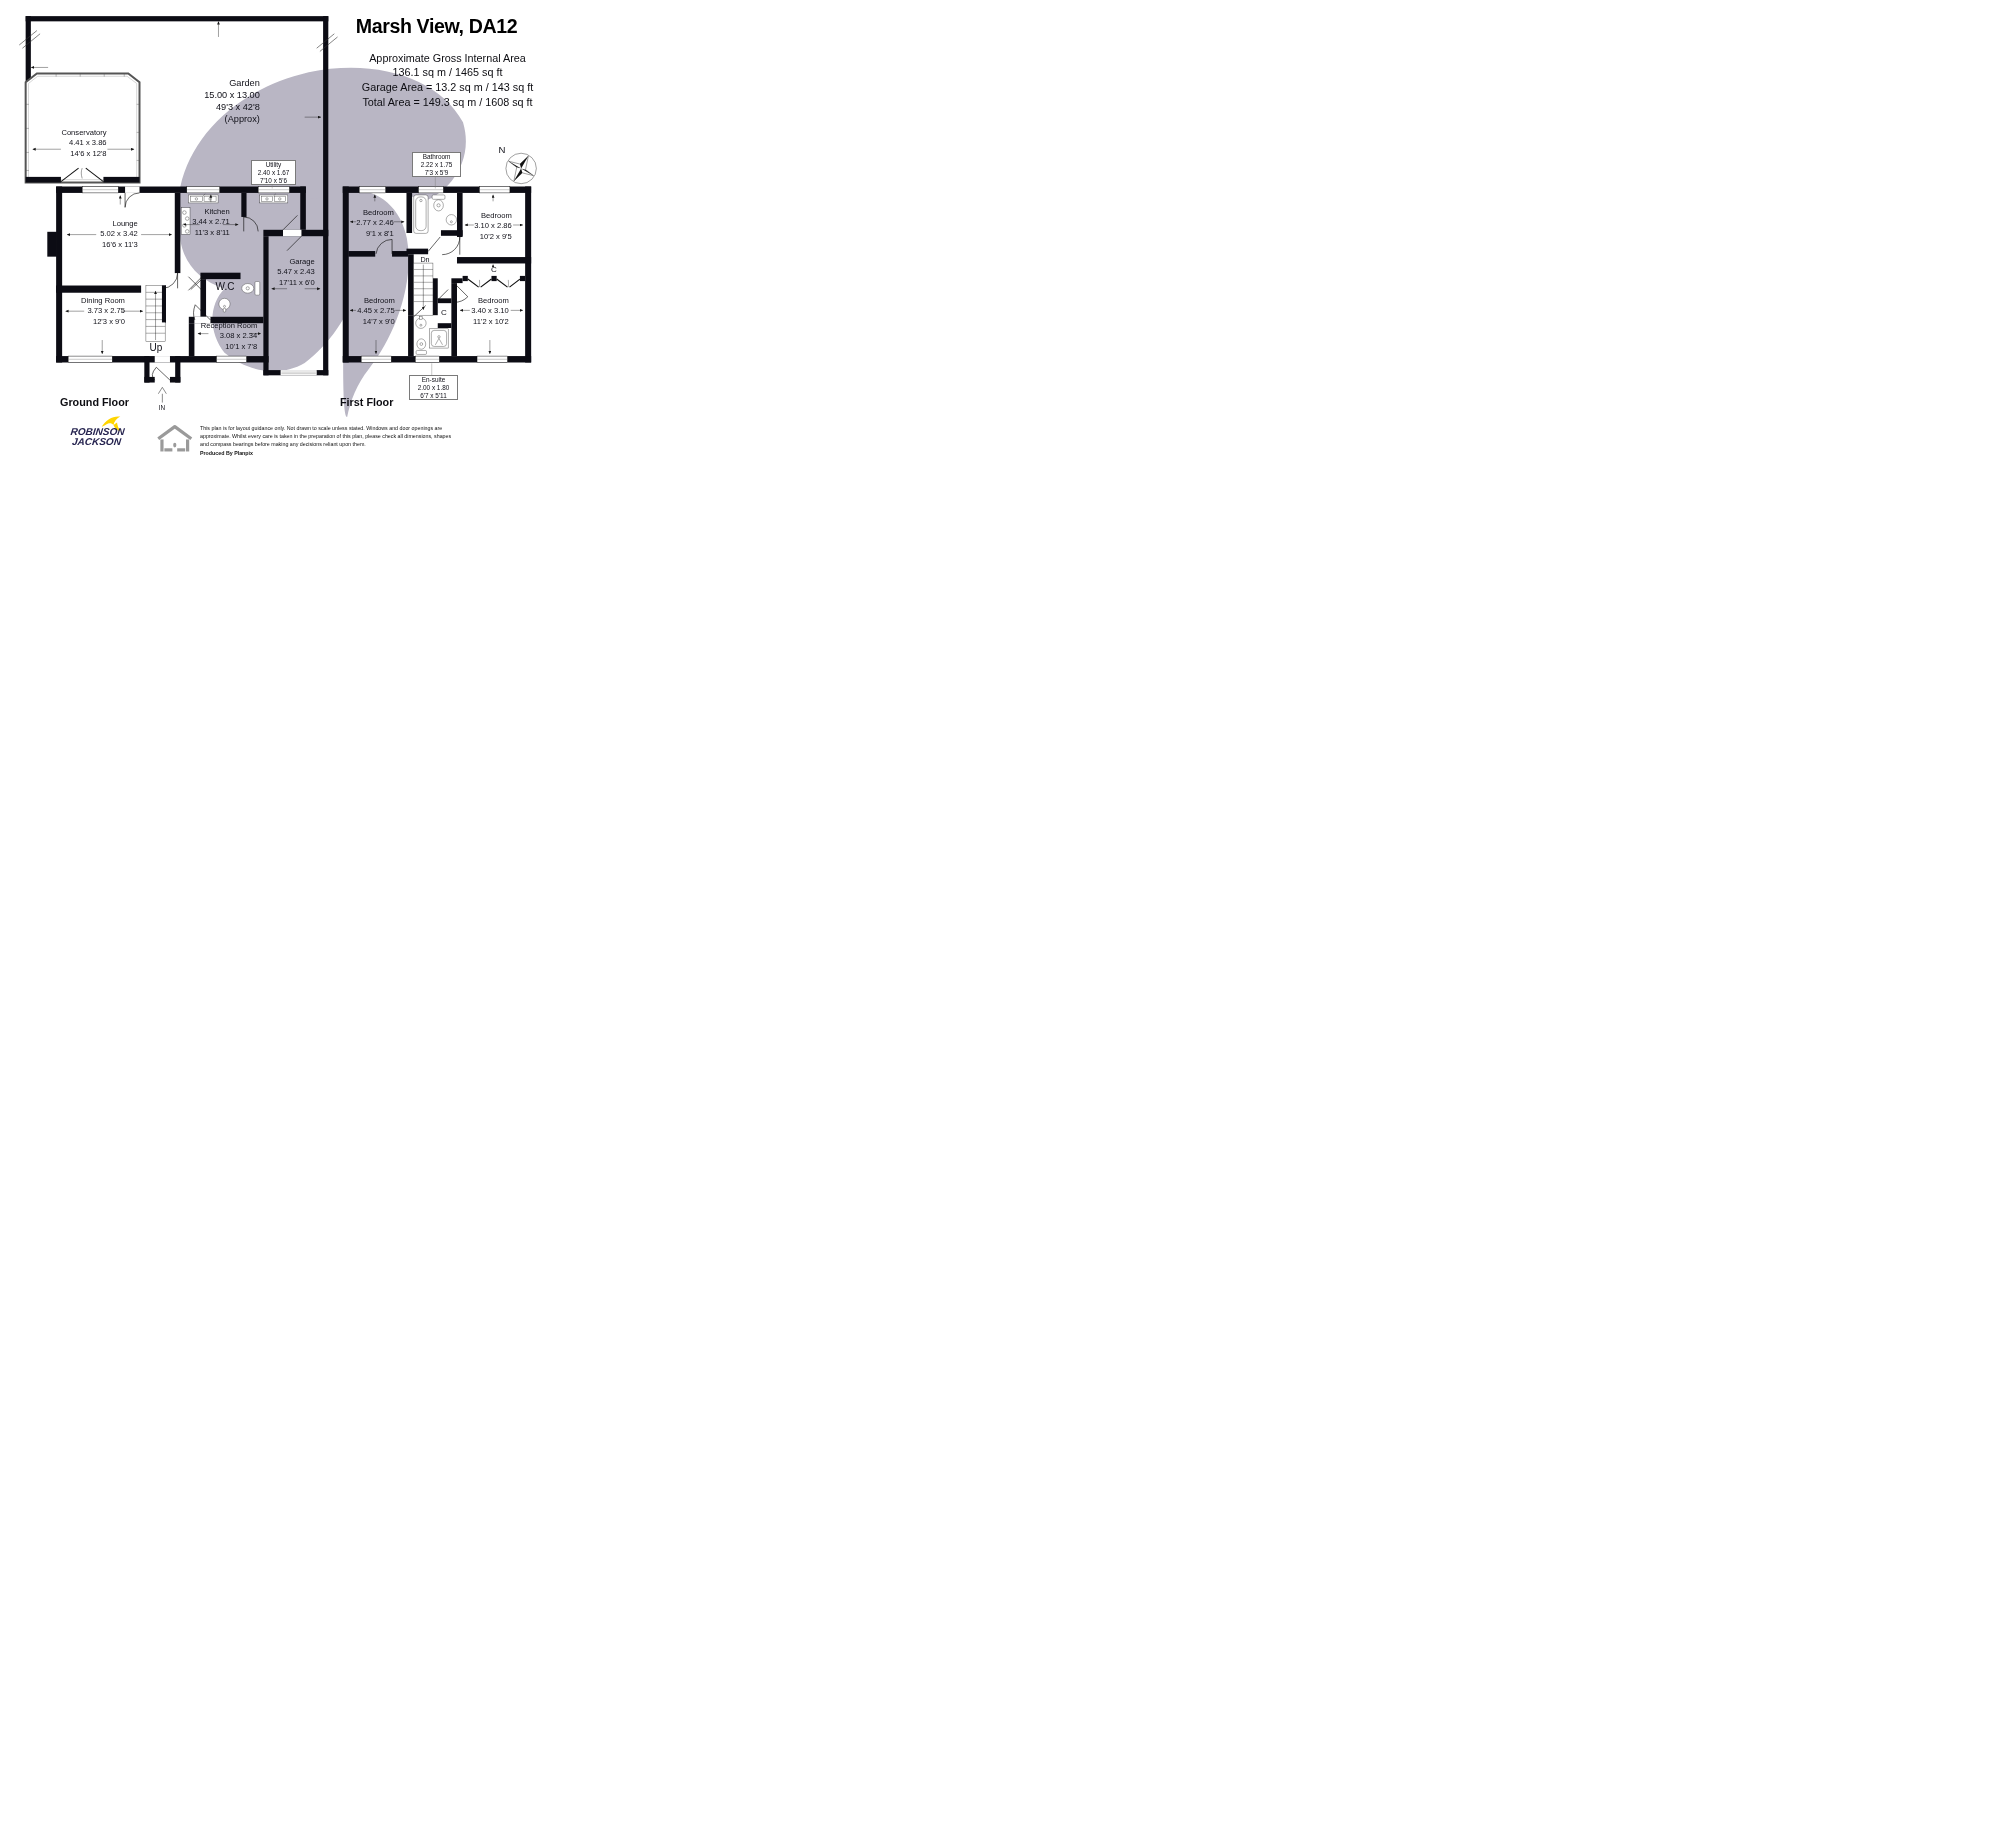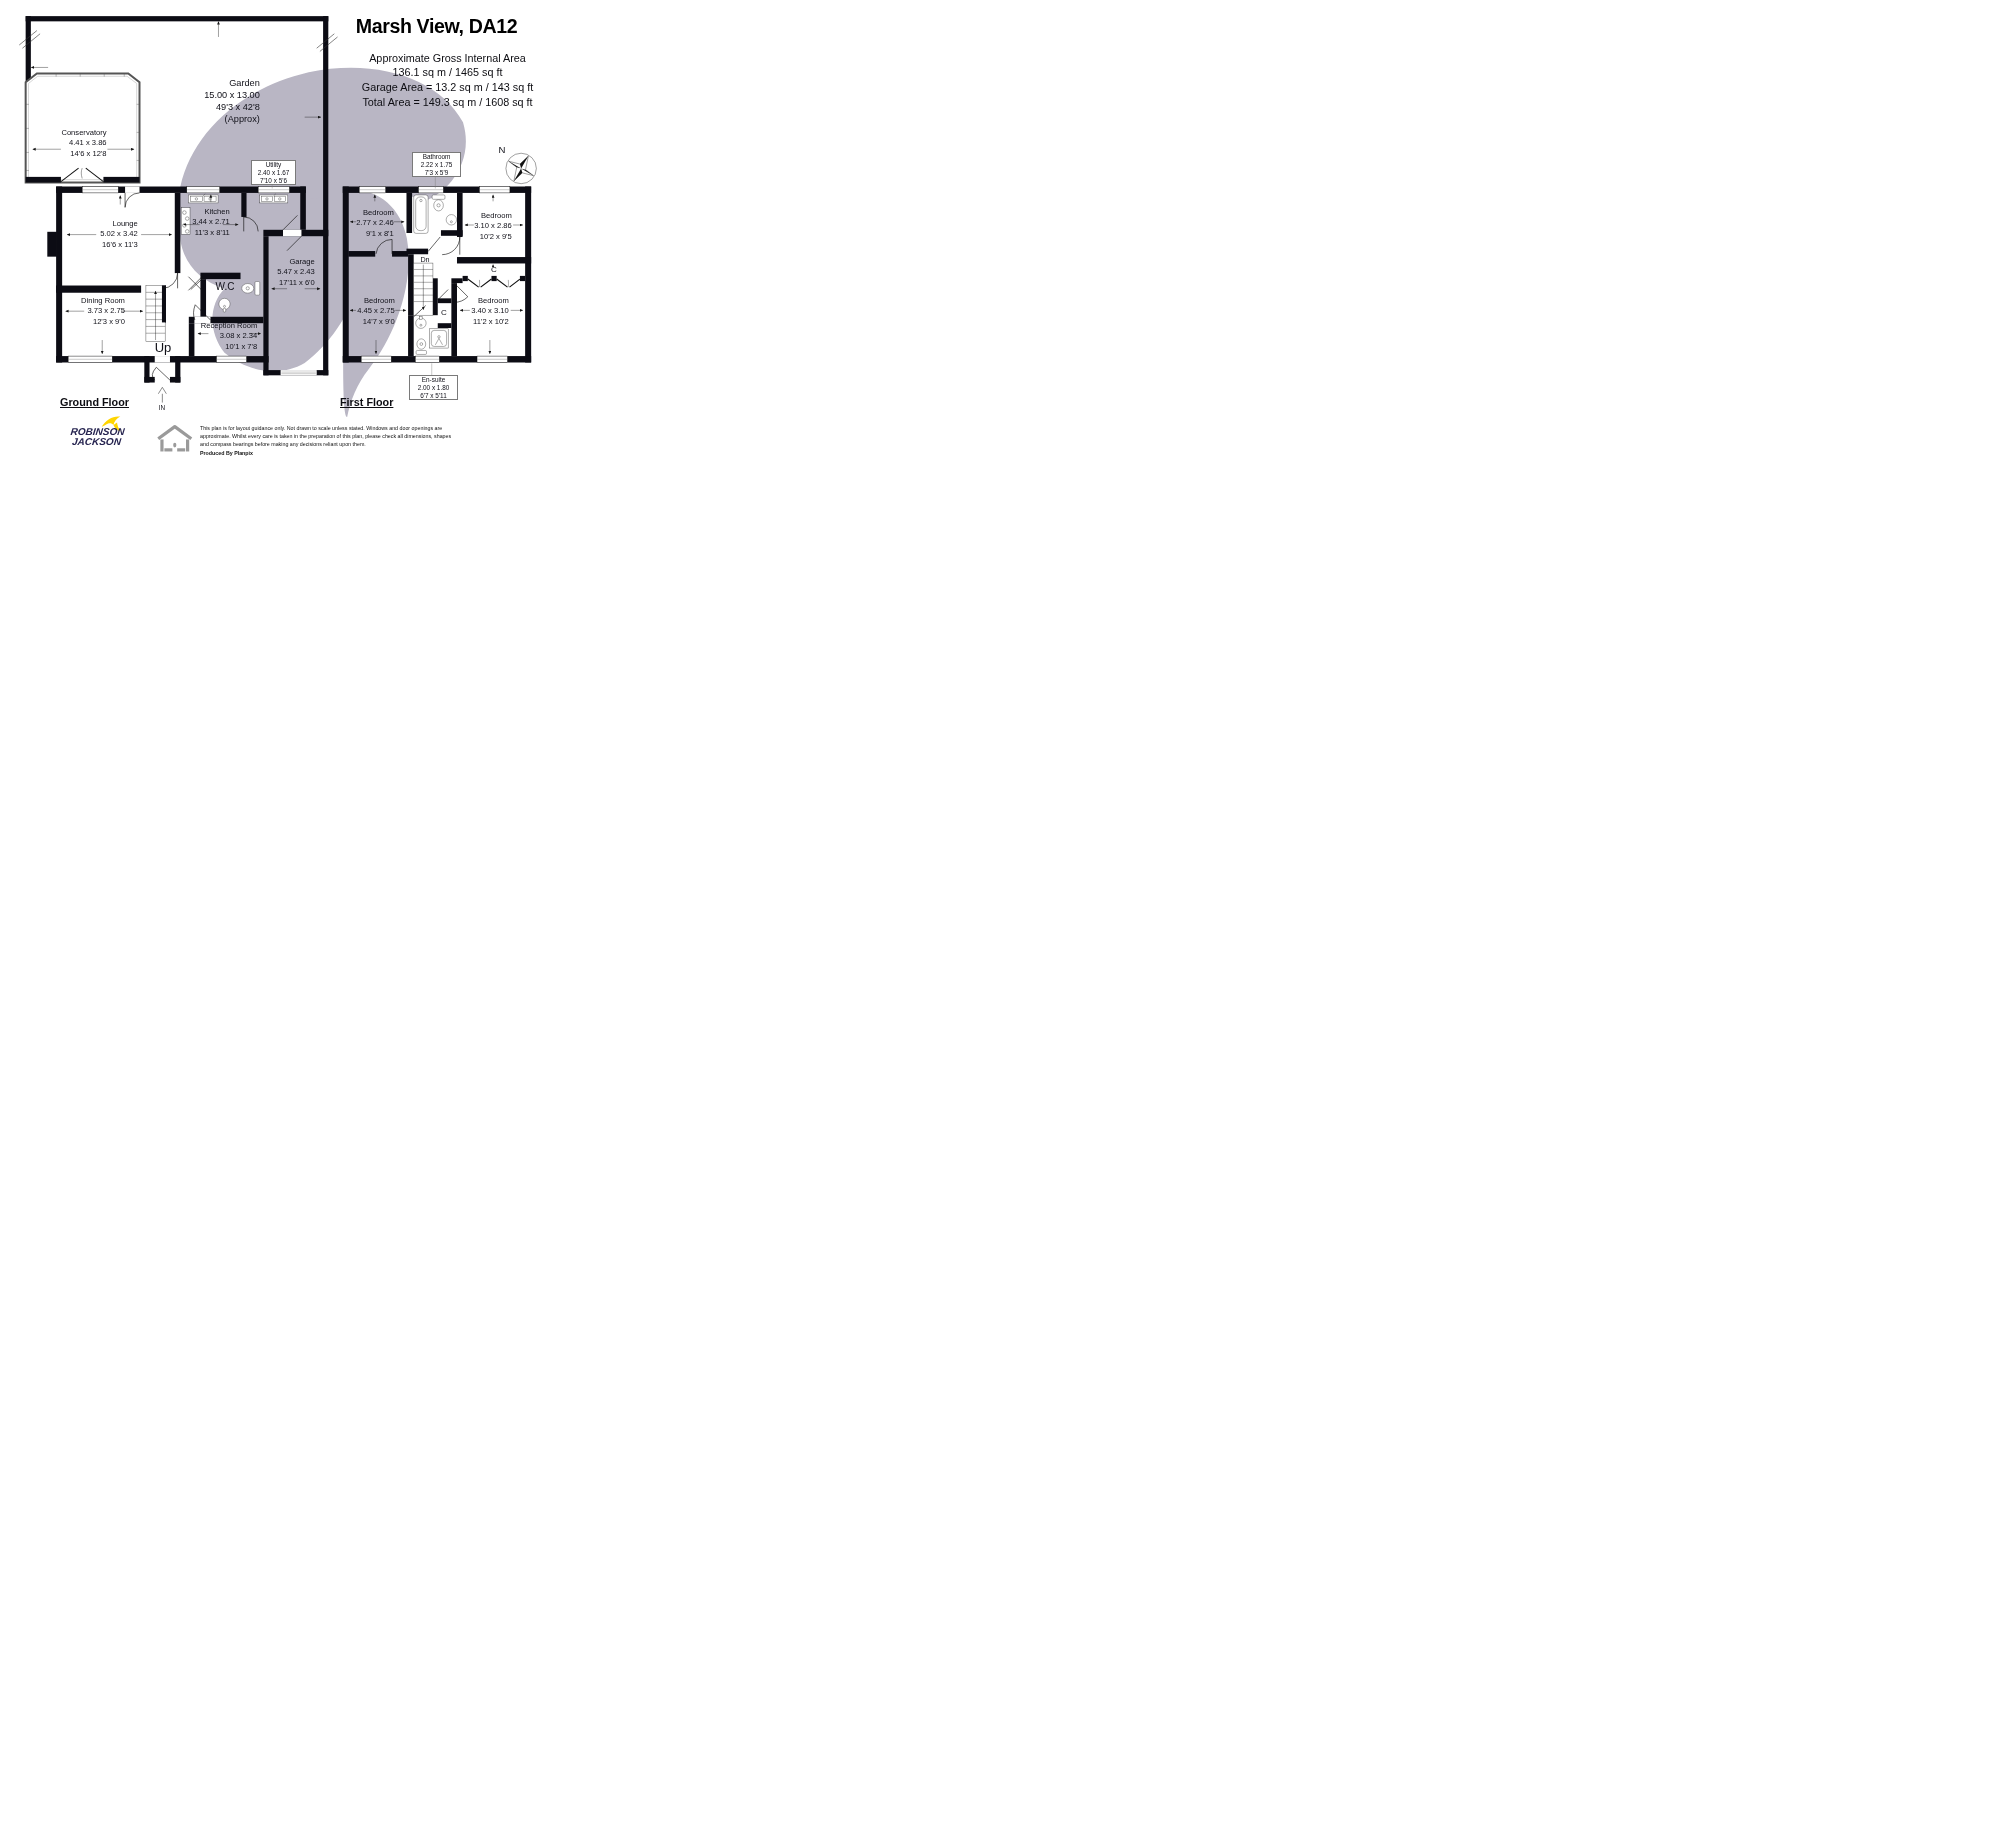--- a/index.html
+++ b/index.html
@@ -9,21 +9,21 @@
   .rlabel{position:absolute;transform:translateX(-50%);text-align:right;
           font-size:7.6px;line-height:10.4px;color:#101018;white-space:nowrap;}
   .glabel{font-size:9.2px;line-height:12px;}
   .callout{position:absolute;background:#fff;border:0.4px solid #7a7a7a;text-align:center;
            font-size:6.4px;line-height:7.6px;padding-top:0.4px;color:#101018;}
   .anno{position:absolute;transform:translate(-50%,-50%);font-size:10px;color:#101018;white-space:nowrap;}
   .title{position:absolute;left:321px;top:15.2px;width:231px;text-align:center;
          font-size:19.6px;font-weight:bold;letter-spacing:-0.4px;color:#000000;}
   .subtitle{position:absolute;left:330px;width:235px;text-align:center;
             font-size:10.8px;line-height:15px;color:#0d0d12;}
-  .floor-label{position:absolute;font-size:10.8px;font-weight:bold;color:#0d0d12;text-decoration:underline;}
+  .floor-label{position:absolute;font-size:10.8px;font-weight:bold;color:#0d0d12;}
   .logo{position:absolute;left:60px;top:427px;width:74px;text-align:center;
         font-style:italic;font-weight:bold;font-size:10px;line-height:10px;
         color:#262450;transform:skewX(-6deg);letter-spacing:0px;}
   .disclaimer{position:absolute;left:200px;top:424px;width:252px;
               font-size:5.3px;line-height:1.55;color:#121212;}
   .producedby{position:absolute;left:200px;top:450px;font-size:5.3px;font-weight:bold;color:#121212;}
 </style>
 </head>
 <body>
 
@@ -447,21 +447,21 @@
   <div>Bathroom</div>
       <div>2.22 x 1.75</div>
   <div>7'3 x 5'9</div>
 </div>
 <div class="callout" style="left:409px;top:375px;width:47px;height:23px">
   <div>En-suite</div>
       <div>2.00 x 1.80</div>
   <div>6'7 x 5'11</div>
 </div>
 
-<div class="anno" style="left:163px;top:347px;font-size:13px">Up</div>
+<div class="anno" style="left:156px;top:347px;font-size:10px">Up</div>
 <div class="anno" style="left:425px;top:259px;font-size:7.2px">Dn</div>
 <div class="anno" style="left:162px;top:407px;font-size:6.4px">IN</div>
 <div class="anno" style="left:494px;top:269px;font-size:8px">C</div>
 <div class="anno" style="left:444px;top:312px;font-size:8px">C</div>
 <div class="anno" style="left:502px;top:149px;font-size:9.6px">N</div>
 
 <div class="floor-label" style="left:60px;top:396px">Ground Floor</div>
 <div class="floor-label" style="left:340px;top:396px">First Floor</div>
 
 <div class="logo">

